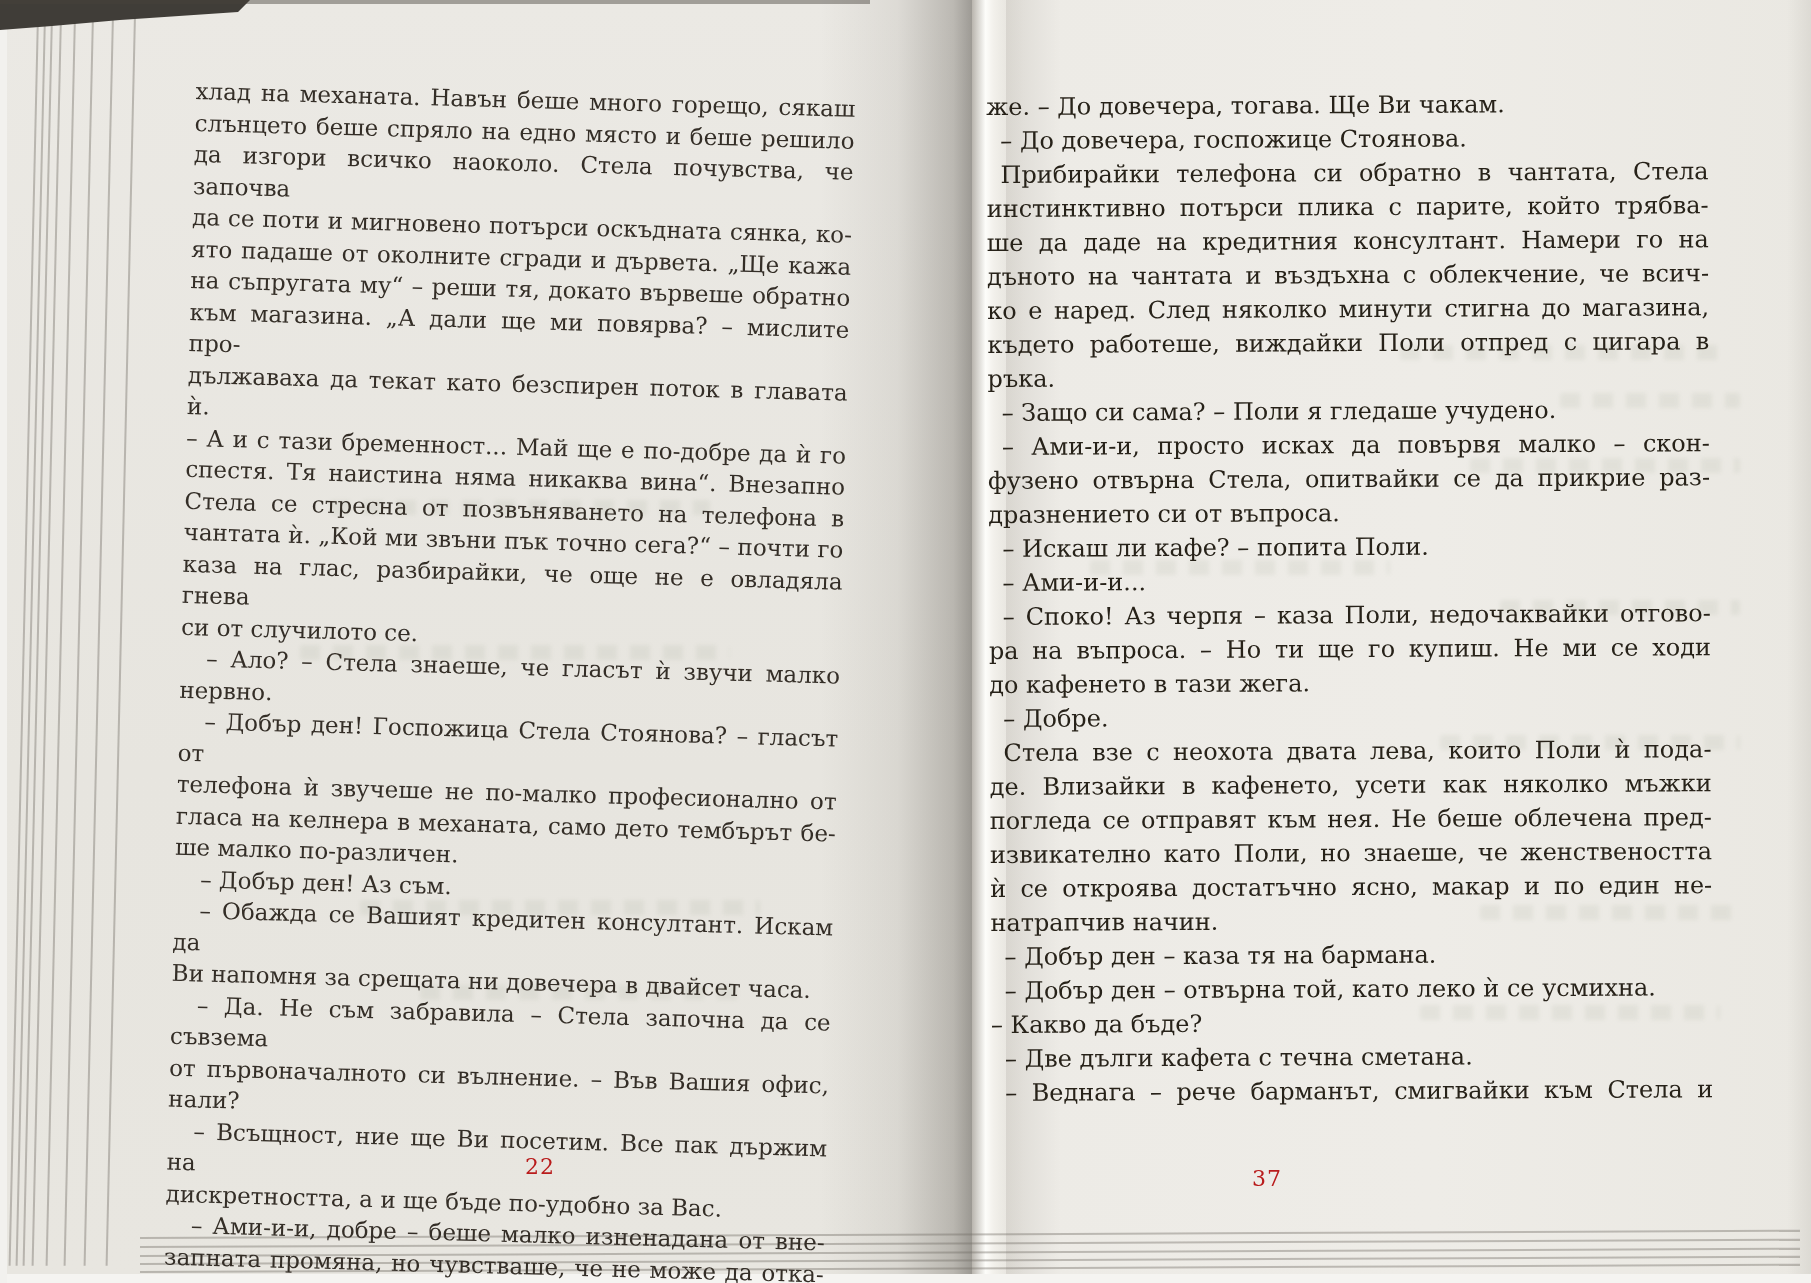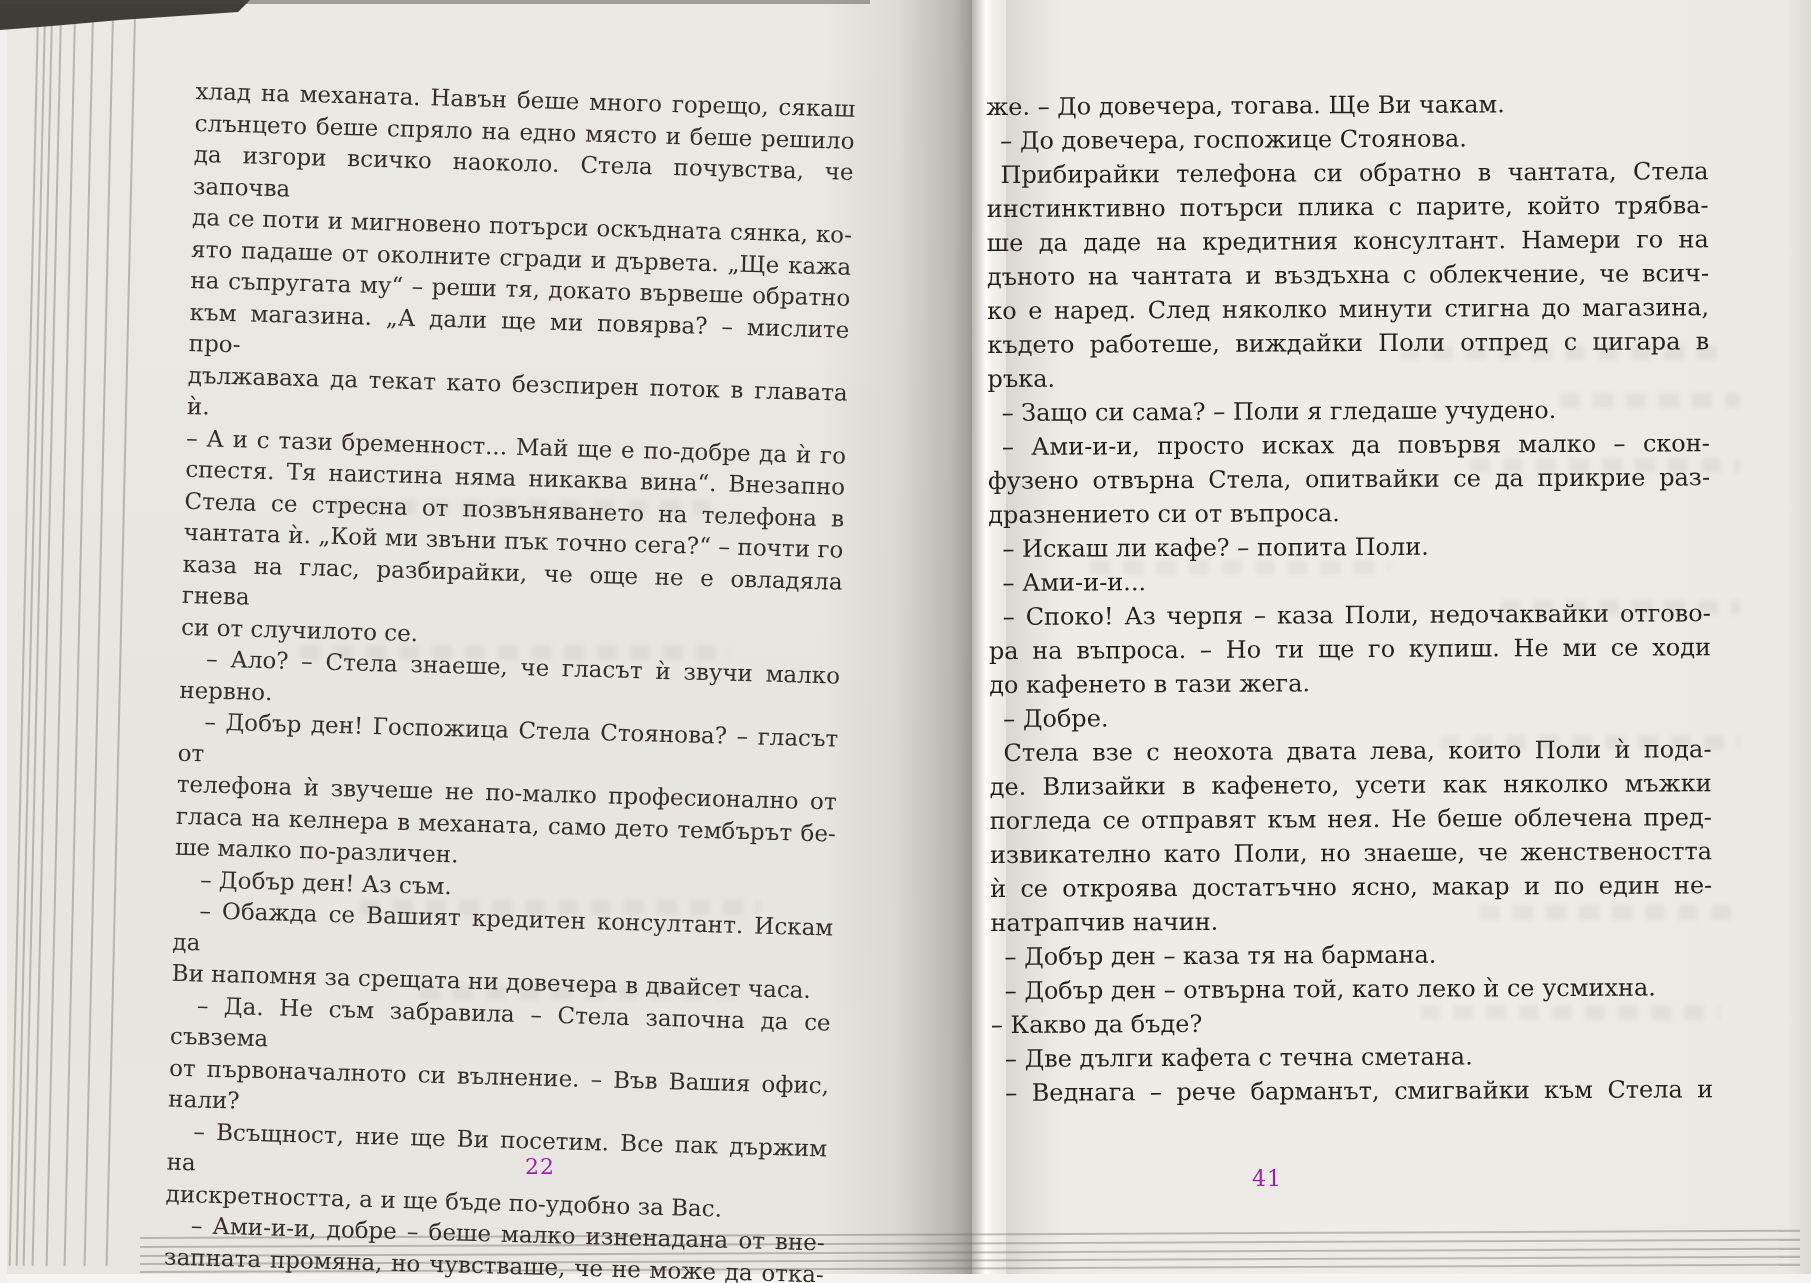--- a/index.html
+++ b/index.html
@@ -83,21 +83,21 @@
     font-size:24px;line-height:34px;
     transform:rotate(-.3deg);transform-origin:0 0;
     color:#272219;
   }
   .line{width:100%;white-space:nowrap;}
   .line.just{white-space:normal;text-align:justify;text-align-last:justify;}
   .textblock-left .line.ind{text-indent:26px;}
   .textblock-right .line.ind{text-indent:14px;}
   .pagenum{
     position:absolute;width:90px;text-align:center;
-    font-size:22px;color:#a21caf;letter-spacing:1px;
+    font-size:22px;color:#b91c1c;letter-spacing:1px;
   }
   .pagenum-left{left:495px;top:1154px;}
   .pagenum-right{left:1222px;top:1166px;}
 </style>
 </head>
 <body>
 
 <div class="scan">
 
   <div class="page-left-bg"></div>
@@ -206,15 +206,15 @@
       <div class="line just">ѝ се откроява достатъчно ясно, макар и по един не-</div>
       <div class="line">натрапчив начин.</div>
       <div class="line ind">– Добър ден – каза тя на бармана.</div>
       <div class="line ind">– Добър ден – отвърна той, като леко ѝ се усмихна.</div>
       <div class="line">– Какво да бъде?</div>
       <div class="line ind">– Две дълги кафета с течна сметана.</div>
       <div class="line ind just">– Веднага – рече барманът, смигвайки към Стела и</div>
     </div>
 
   <div class="pagenum pagenum-left">22</div>
-  <div class="pagenum pagenum-right">41</div>
+  <div class="pagenum pagenum-right">37</div>
 
 </div>
 
 </body></html>

